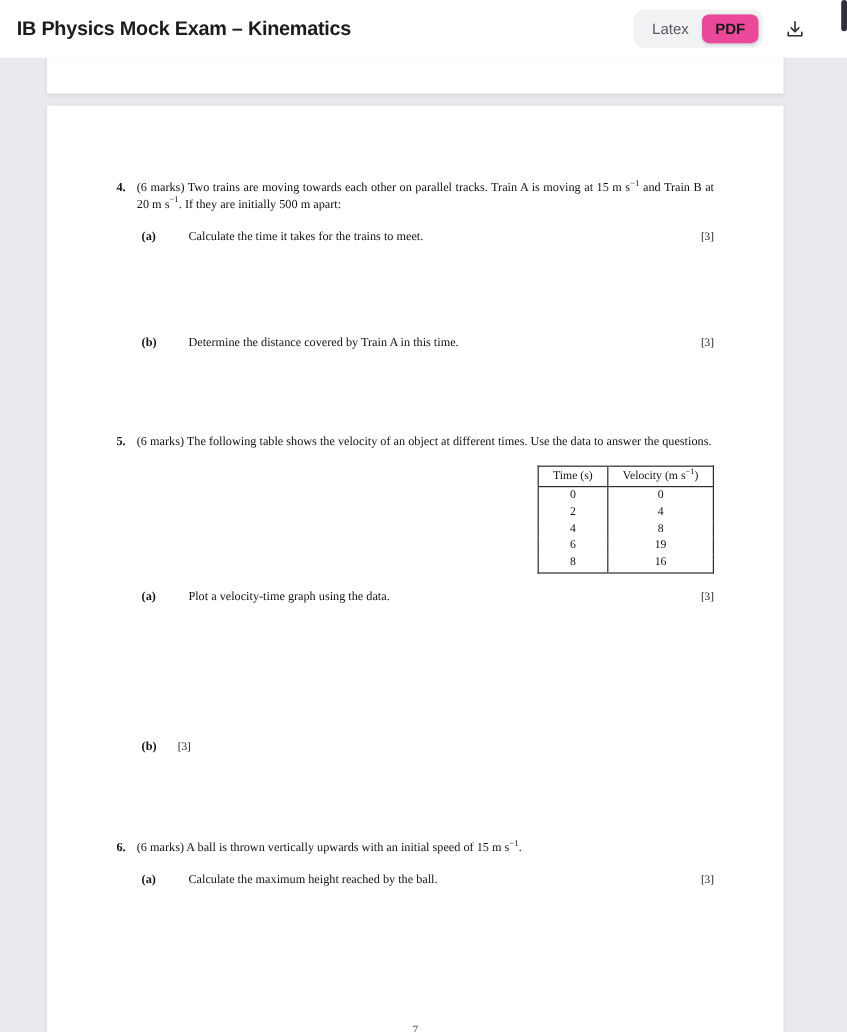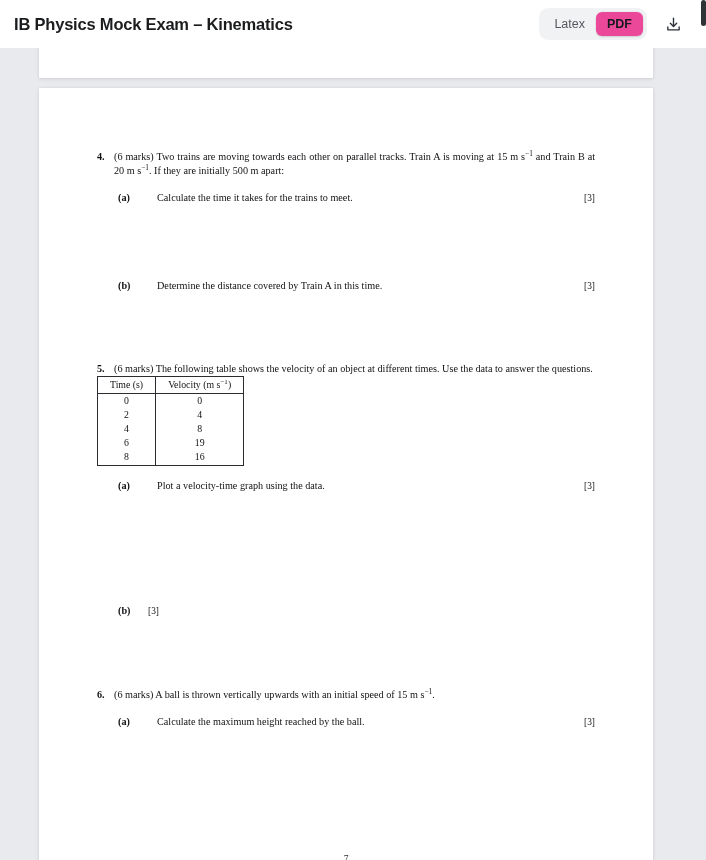--- a/index.html
+++ b/index.html
@@ -12,21 +12,21 @@
   }
 
   #app { position: relative; width: 706px; height: 860px; overflow: hidden; background: #e8eaed; }
 
   
   .topbar {
     position: absolute; top: 0; left: 0;
     width: 706px; height: 48px;
     background: #ffffff;
     display: flex; align-items: center;
-    padding: 0 13px 0 14px;
+    padding: 0 24px 0 14px;
     z-index: 20;
   }
   .doc-title {
     font-size: 16.5px;
     font-weight: 700;
     color: #1b1c1e;
     letter-spacing: -0.2px;
     white-space: nowrap;
     flex: 0 0 auto;
   }
@@ -164,21 +164,21 @@
   }
 
   sup { font-size: 0.72em; vertical-align: super; line-height: 0; }
 
   .gap-a { height: 74px; }
   .gap-b { height: 68px; }
   .gap-c { height: 110px; }
   .gap-d { height: 70px; }
 
   
-  .table-wrap { display: flex; justify-content: flex-start; }
+  .table-wrap { display: flex; justify-content: flex-end; margin-top: 12px; }
   table.vtable {
     border-collapse: collapse;
     font-family: "Liberation Serif", serif;
     font-size: 9.8px;
     color: #101114;
     border: 0.8px solid #2a2c30;
   }
   table.vtable th, table.vtable td {
     text-align: center;
     padding: 1.5px 12px;

